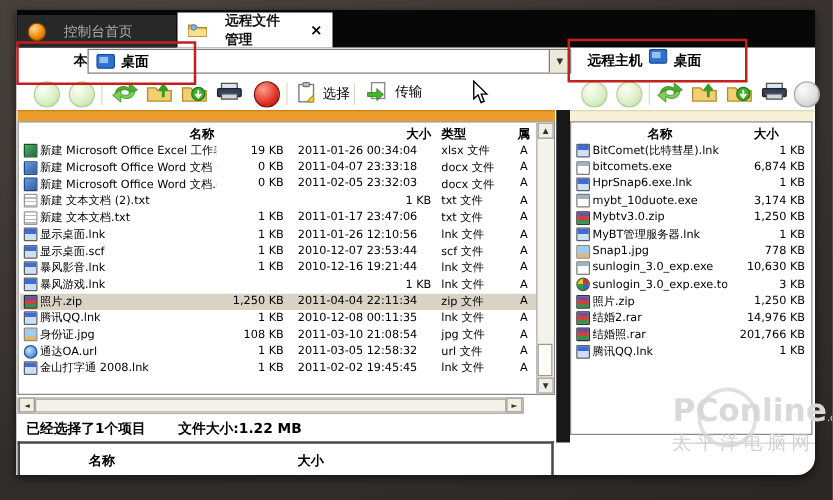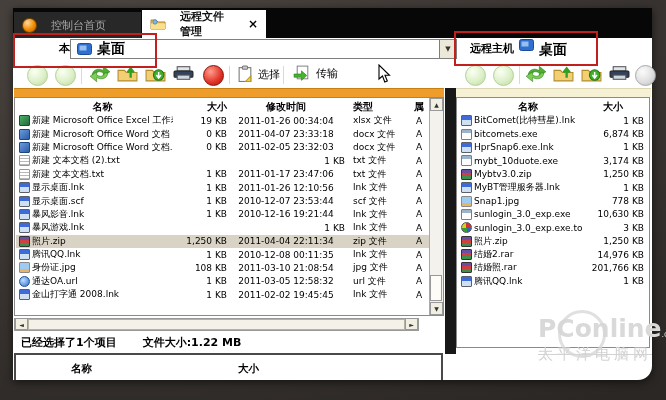--- a/index.html
+++ b/index.html
@@ -16,21 +16,21 @@
   .tab-close{margin-left:auto;font-weight:bold;color:#000;font-size:12px;cursor:default;}
   .sphere{border-radius:50%;display:inline-block;flex:none;}
   .orange-sphere{width:13px;height:13px;background:radial-gradient(circle at 35% 30%, #ffd9a0, #f08a00 55%, #b85c00);border:1px solid #7a4a00;}
   
   .host-label{position:absolute;font-size:11px;font-weight:bold;color:#000;}
   .combo{position:absolute;left:57px;top:31px;width:387px;height:20px;border:1px solid #7f7f7f;
          background:#fff;display:flex;align-items:center;box-sizing:border-box;padding-left:6px;gap:5px;}
   .combo-arrow{margin-left:auto;width:16px;height:100%;background:#ece9d8;border-left:1px solid #7f7f7f;
                display:flex;align-items:center;justify-content:center;font-size:7px;color:#333;}
   .desk-ic{width:15px;height:13px;flex:none;display:inline-block;}
-  .loc-text{font-size:14px;font-weight:bold;color:#000;text-align:center;}
+  .loc-text{font-size:11px;font-weight:bold;color:#000;text-align:center;}
   .redbox{position:absolute;border:2px solid #c2201d;z-index:8;pointer-events:none;}
   .redbox1{left:0;top:25px;width:140px;height:31px;}
   .redbox2{left:441px;top:23px;width:140px;height:31px;}
   
   .tbtn{position:absolute;top:57px;display:flex;align-items:center;gap:4px;}
   .tb-sphere{width:19px;height:19px;border-radius:50%;}
   .g-green{background:radial-gradient(circle at 35% 30%, #fbfff3, #ddf0c9 55%, #b9da9b);border:1px solid #b3cf99;}
   .g-gray{background:radial-gradient(circle at 35% 30%, #fbfbfb, #e0e0e0 55%, #bcbcbc);border:1px solid #a8a8a8;}
   .g-red{background:radial-gradient(circle at 35% 30%, #ff9d8d, #e03225 60%, #a91409);border:1px solid #84110a;}
   .tsep{position:absolute;top:58px;width:1px;height:18px;background:#ded9c8;}
@@ -235,21 +235,20 @@
     <div class="orange-bar"></div>
     <div class="cream-bar"></div>
     <div class="split"></div>
 
     <div class="panel panel-left">
       <div class="hdr-wrap">
         <div class="hdr">
           <span class="c-ic"></span>
           <span class="c-name" style="text-align:center;">名称</span>
           <span class="c-size">大小</span>
-          <span class="c-time">修改时间</span>
           <span class="c-type">类型</span>
           <span class="c-attr">属</span>
         </div>
       </div>
       <div class="rows-wrap" id="left-rows">
           <div class="lrow">
             <span class="c-ic">
               <span class="fi excel-file-icon"></span>
             </span>
             <span class="c-name">新建 Microsoft Office Excel 工作表.xlsx</span>

